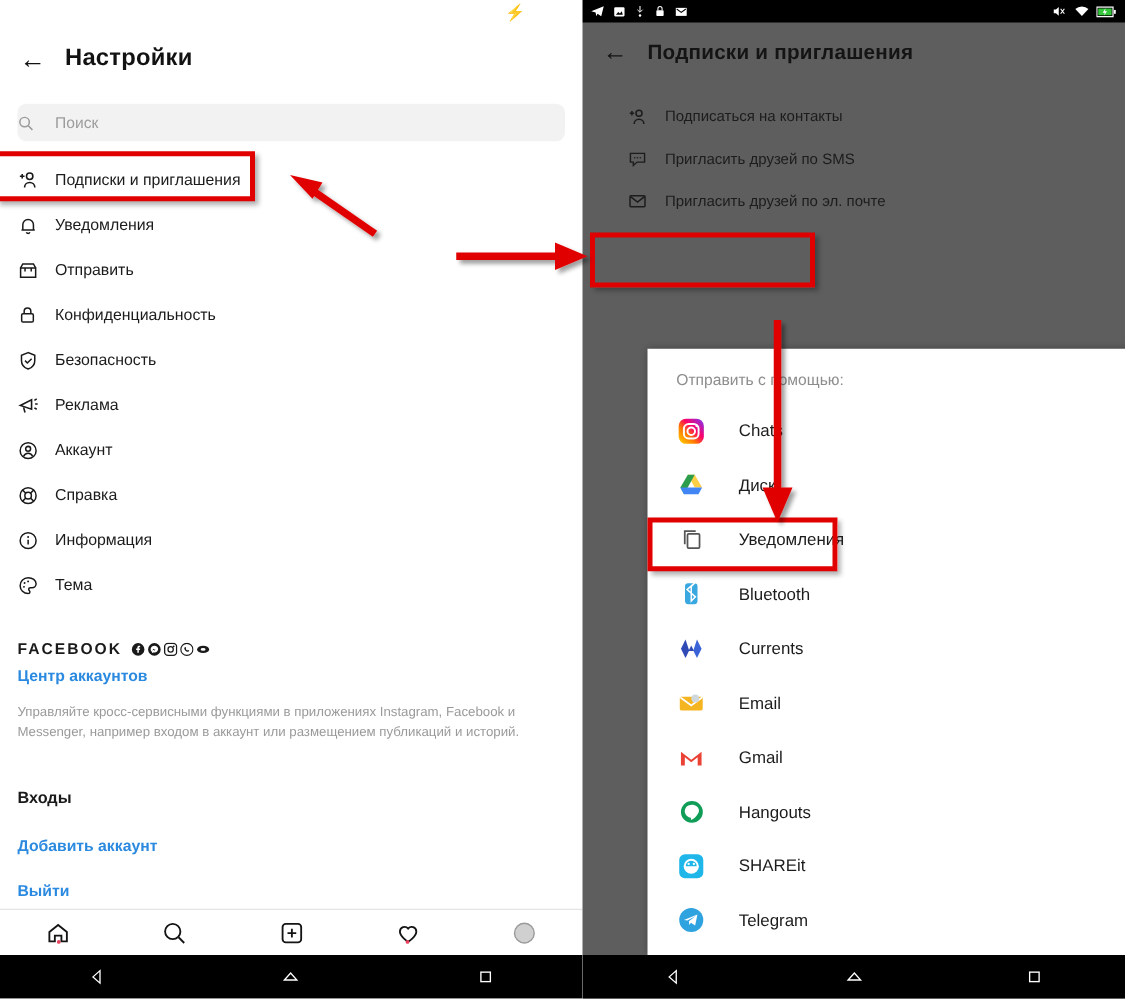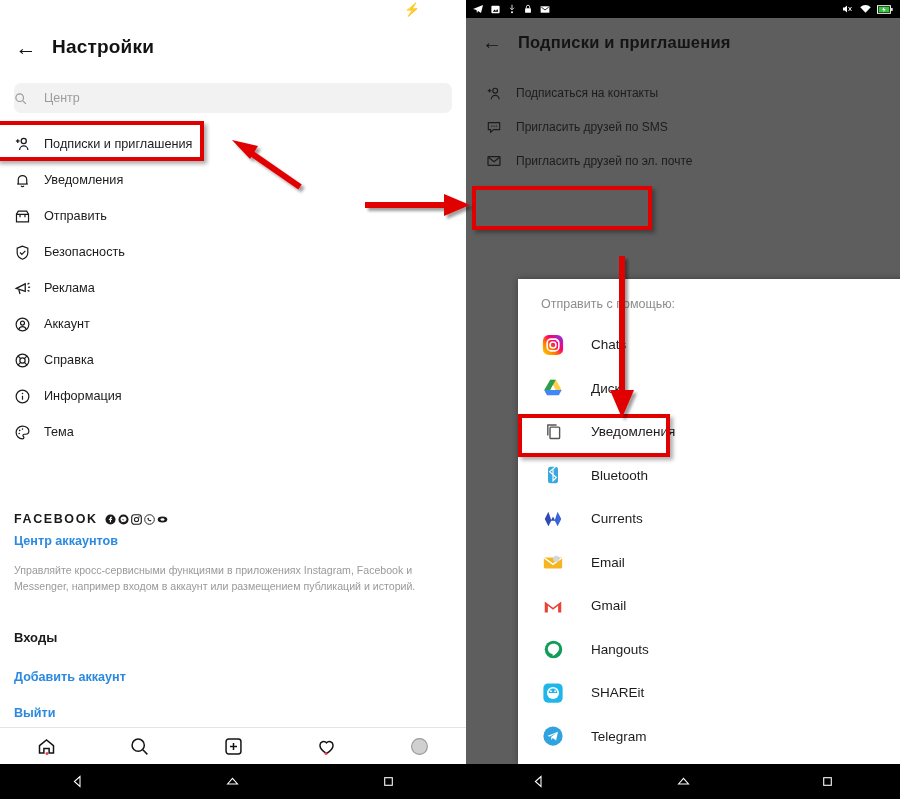--- a/index.html
+++ b/index.html
@@ -143,21 +143,21 @@
     display: flex; align-items: center; gap: 5px;
   }
   .r-header {
     position: absolute; left: 0; top: 18px;
     width: 434px; height: 48px;
     display: flex; align-items: center;
   }
   .r-back { width: 52px; text-align: center; font-size: 20px; color: #111; line-height: 20px; }
   .r-title { font-size: 16.5px; font-weight: bold; color: #141414; letter-spacing: .2px; }
 
-  .r-menu { position: absolute; left: 0; top: 76px; width: 374px; }
+  .r-menu { position: absolute; left: 0; top: 76px; width: 374px; padding-left: 16px; }
   .r-row {
     height: 34px; display: flex; align-items: center; padding-left: 20px;
   }
   .r-row .ri { width: 30px; display: flex; align-items: center; color: #1c1c1c; }
   .r-row .rl { font-size: 12px; color: #1c1c1c; }
 
   .r-navbar {
     position: absolute; left: 0; top: 764px;
     width: 434px; height: 35px; background: #000000;
     display: flex; align-items: center;
@@ -221,21 +221,21 @@
       <div class="l-title">Настройки</div>
     </div>
 
     <div class="searchbar">
       <span class="mag">
         <svg width="13" height="13" viewBox="0 0 24 24" fill="none" stroke="#9a9a9a" stroke-width="2.2" class="sq-ico">
             <circle cx="10.5" cy="10.5" r="7"></circle>
             <line x1="16" y1="16" x2="22" y2="22"></line>
           </svg>
       </span>
-      <span class="ph">Центр</span>
+      <span class="ph">Поиск</span>
     </div>
 
     <div class="l-menu">
 
       <div class="menu-row">
         <span class="mi">
           <svg width="18" height="18" viewBox="0 0 24 24" fill="none" stroke="#1a1a1a" stroke-width="1.7">
             <circle cx="13" cy="8" r="3.4"></circle>
               <path d="M7.5 20c0-3.1 2.5-5.4 5.5-5.4s5.5 2.3 5.5 5.4"></path>
             <line x1="2.5" y1="8" x2="7.5" y2="8"></line>
@@ -261,20 +261,29 @@
           <svg width="17" height="17" viewBox="0 0 24 24" fill="none" stroke="#1a1a1a" stroke-width="1.7">
             <path d="M3.5 9h17v10.5h-17z"></path>
               <path d="M3.5 9 6 4.5h12L20.5 9"></path>
             <line x1="8.5" y1="9" x2="8.5" y2="13"></line>
               <line x1="15.5" y1="9" x2="15.5" y2="13"></line>
           </svg>
         </span>
         <span class="ml">Отправить</span>
       </div>
 
+      <div class="menu-row">
+        <span class="mi">
+          <svg width="16" height="16" viewBox="0 0 24 24" fill="none" stroke="#1a1a1a" stroke-width="1.8">
+            <rect x="5" y="10.5" width="14" height="10" rx="1.6"></rect>
+              <path d="M8 10.5V7.5a4 4 0 0 1 8 0v3"></path>
+          </svg>
+        </span>
+        <span class="ml">Конфиденциальность</span>
+      </div>
 
       <div class="menu-row">
         <span class="mi">
           <svg width="17" height="17" viewBox="0 0 24 24" fill="none" stroke="#1a1a1a" stroke-width="1.7">
             <path d="M12 3 4.5 6v6c0 5 3.4 8 7.5 9.5 4.1-1.5 7.5-4.5 7.5-9.5V6z"></path>
             <path d="M8.5 12l2.6 2.6L16 9.8"></path>
           </svg>
         </span>
         <span class="ml">Безопасность</span>
       </div>

